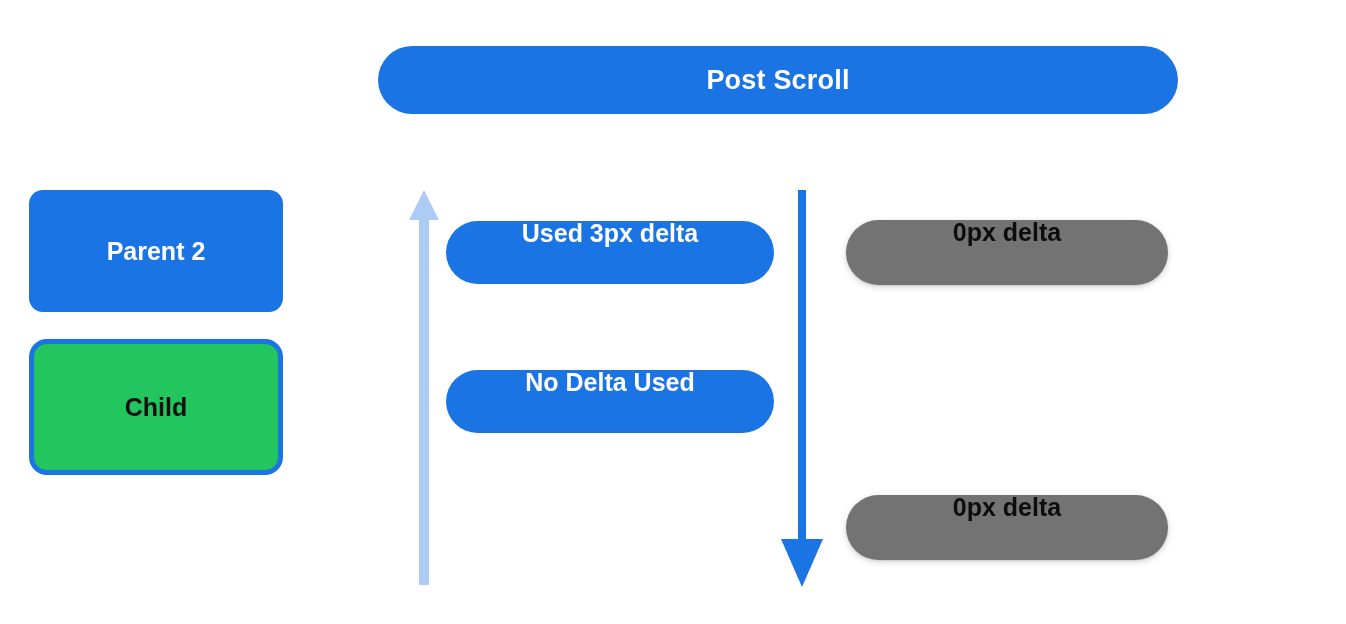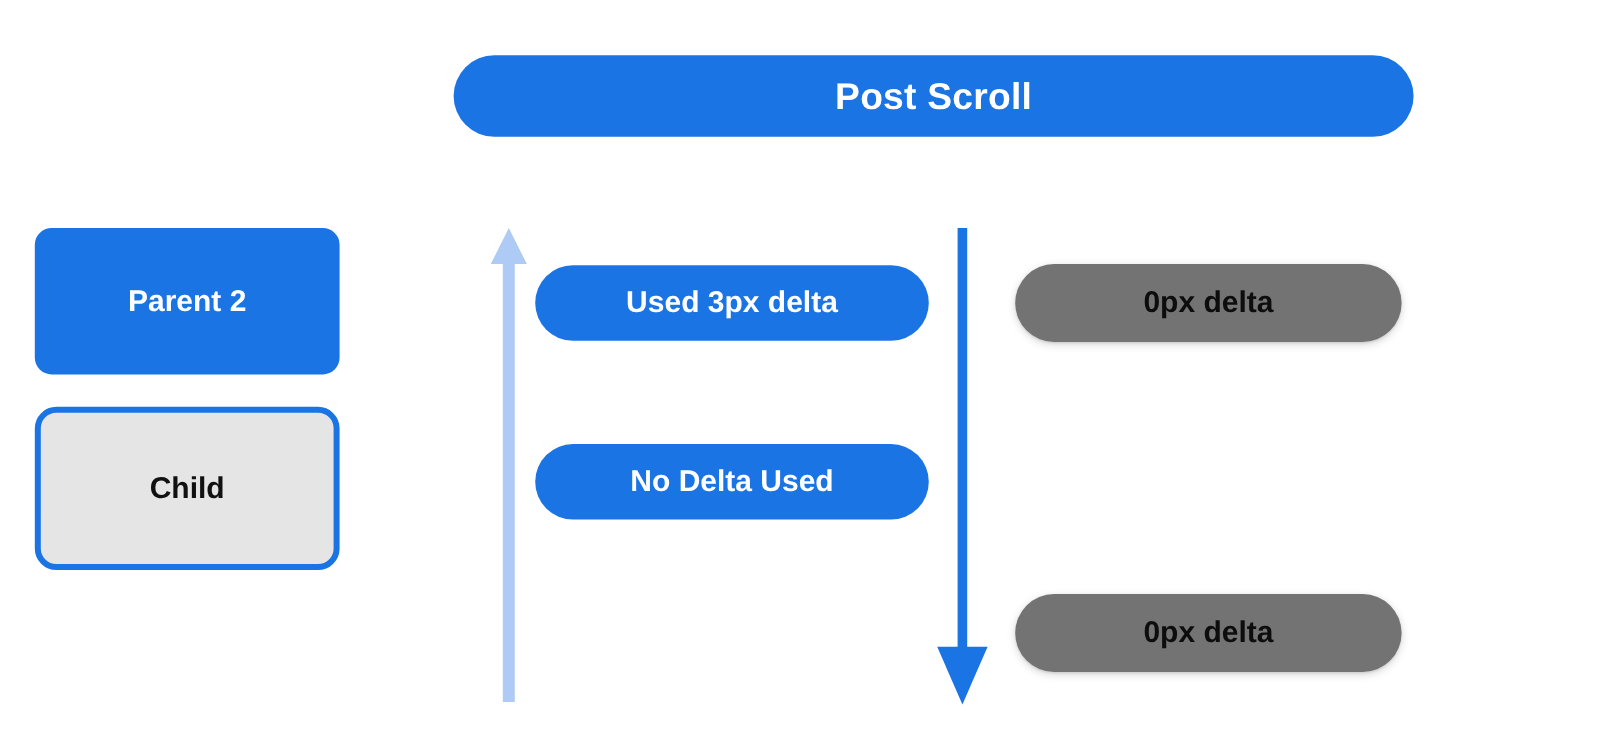--- a/index.html
+++ b/index.html
@@ -29,21 +29,21 @@
     width: 800px;
     height: 68px;
     background: #1b74e4;
     border-radius: 34px;
     display: flex;
     align-items: center;
     justify-content: center;
   }
   .header-banner-label {
     color: #ffffff;
-    font-size: 31px;
+    font-size: 27px;
     font-weight: bold;
     letter-spacing: 0.2px;
     line-height: 1;
   }
 
   
   .node-stack {
     position: absolute;
     left: 29px;
     top: 190px;
@@ -68,21 +68,21 @@
     height: 122px;
     background: #1b74e4;
     border: none;
   }
   .node-box.filled .node-label {
     color: #ffffff;
   }
 
   .node-box.outlined {
     height: 136px;
-    background: #e5e5e5;
+    background: #22c55e;
     border: 5px solid #1b74e4;
     border-radius: 18px;
   }
   .node-box.outlined .node-label {
     color: #111111;
   }
 
   .node-gap-sm { height: 16px; }
   .node-gap-md { height: 11px; }
 
@@ -92,21 +92,20 @@
     overflow: visible;
   }
   .arrow-up-svg  { left: 406px; top: 190px; }
   .arrow-down-svg{ left: 780px; top: 190px; }
 
   
   .pill {
     position: absolute;
     box-sizing: border-box;
     display: flex;
-    align-items: center;
     justify-content: center;
   }
   .pill .pill-label {
     font-size: 25px;
     font-weight: bold;
     line-height: 1;
     white-space: nowrap;
   }
 
   .pill.blue {

